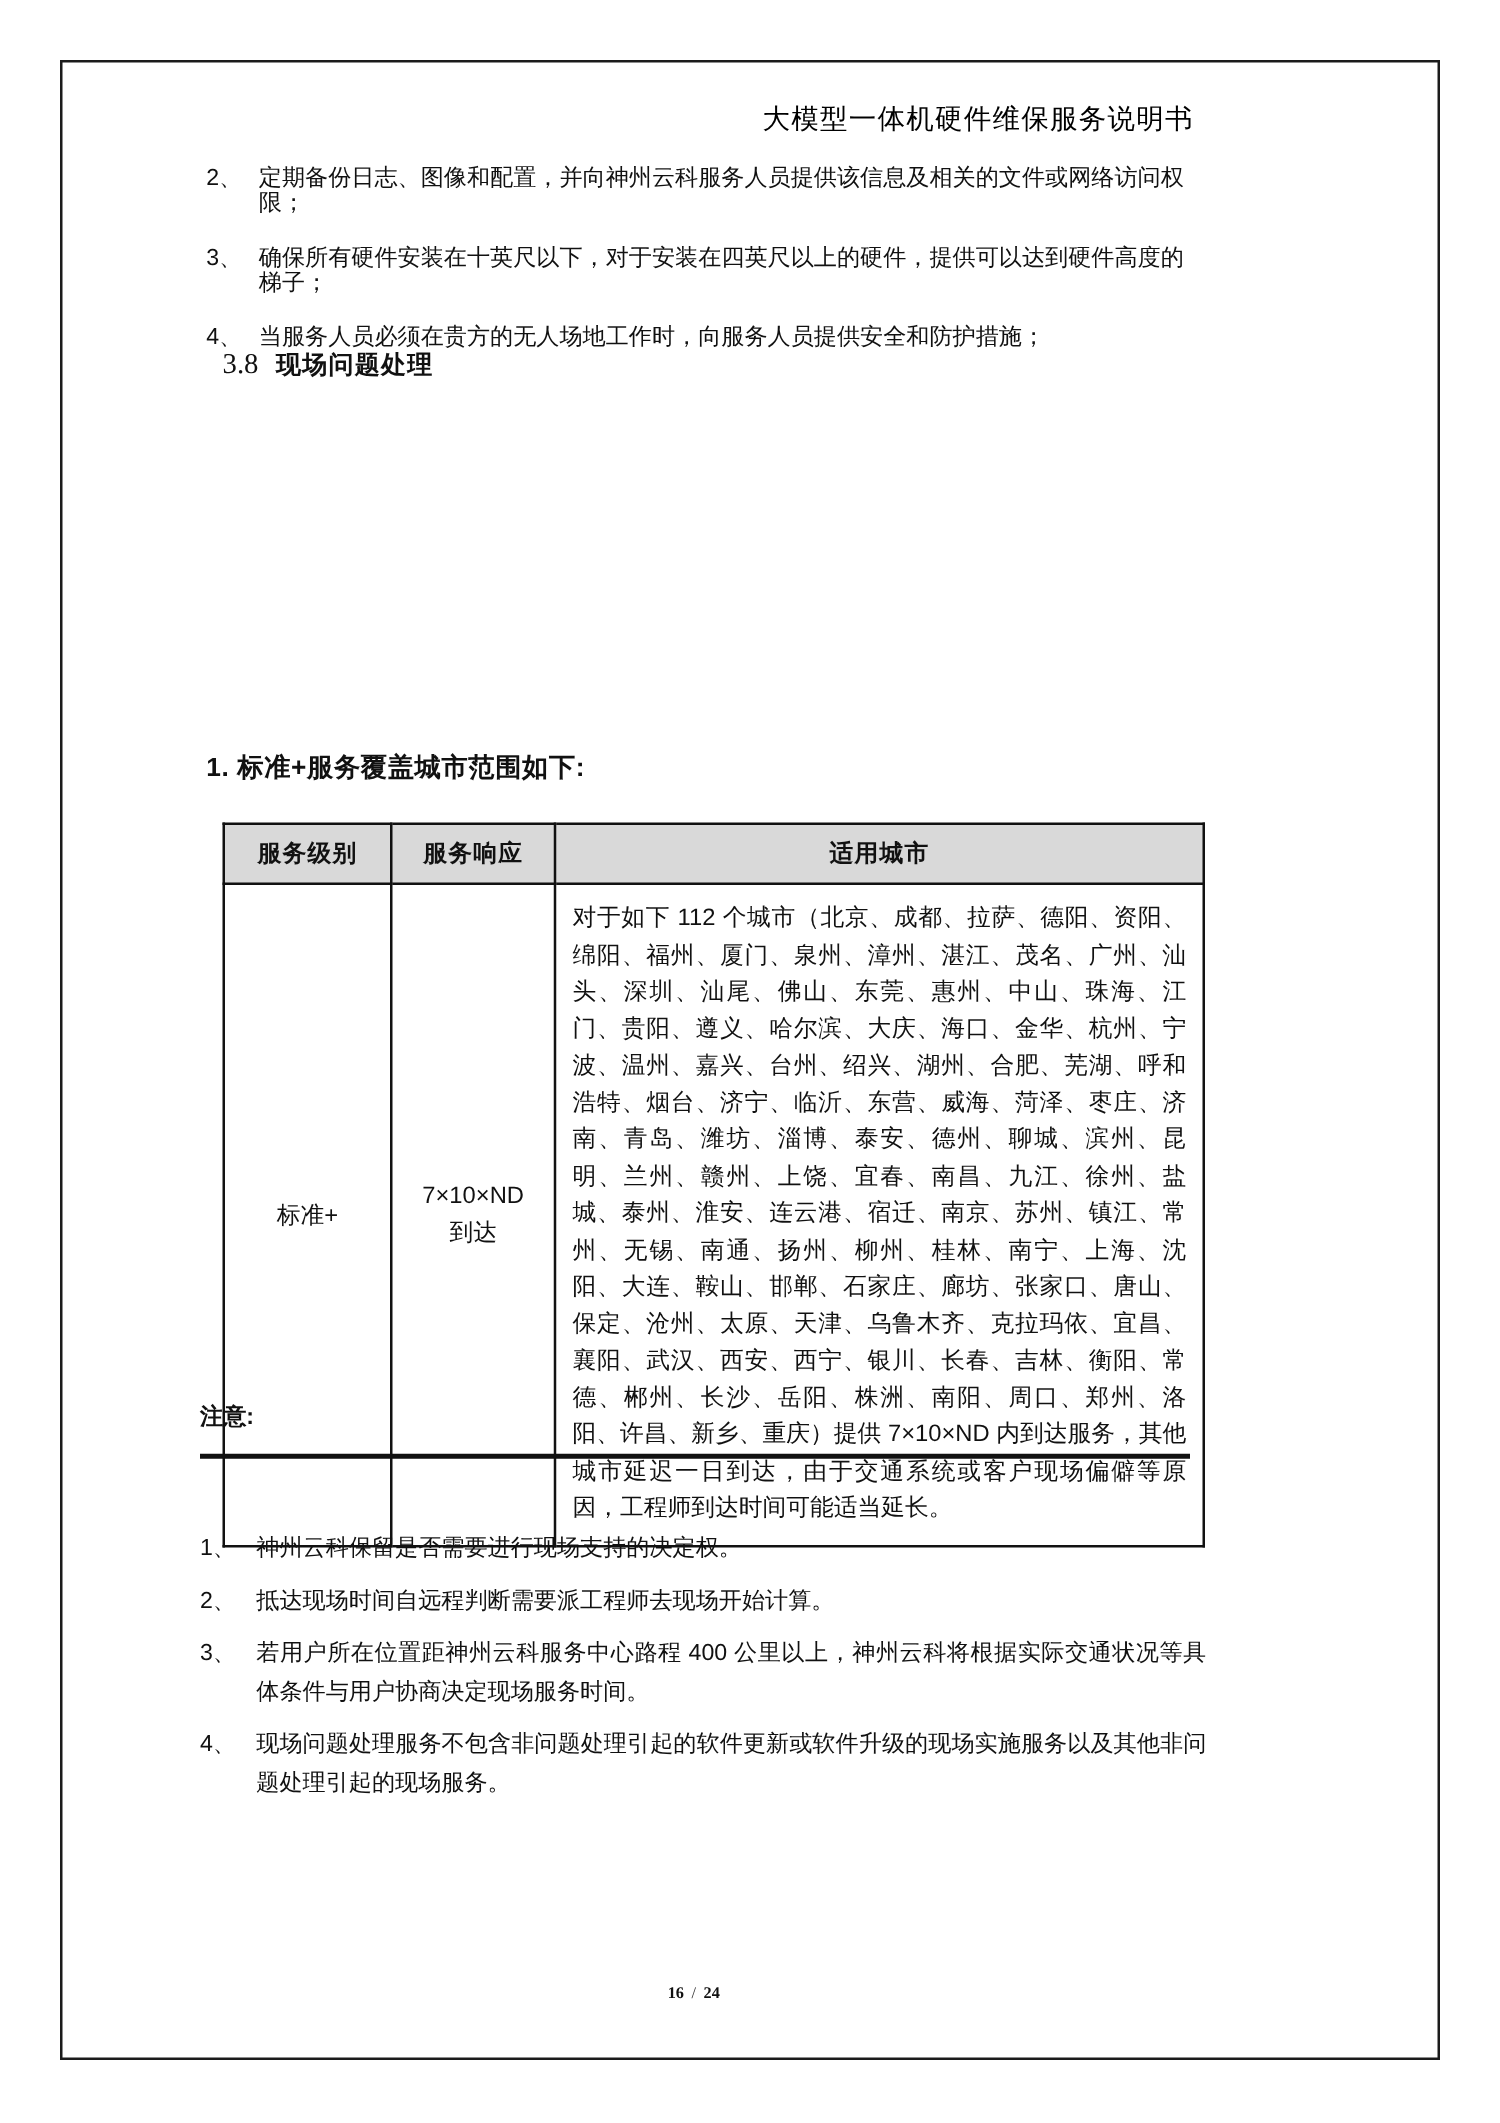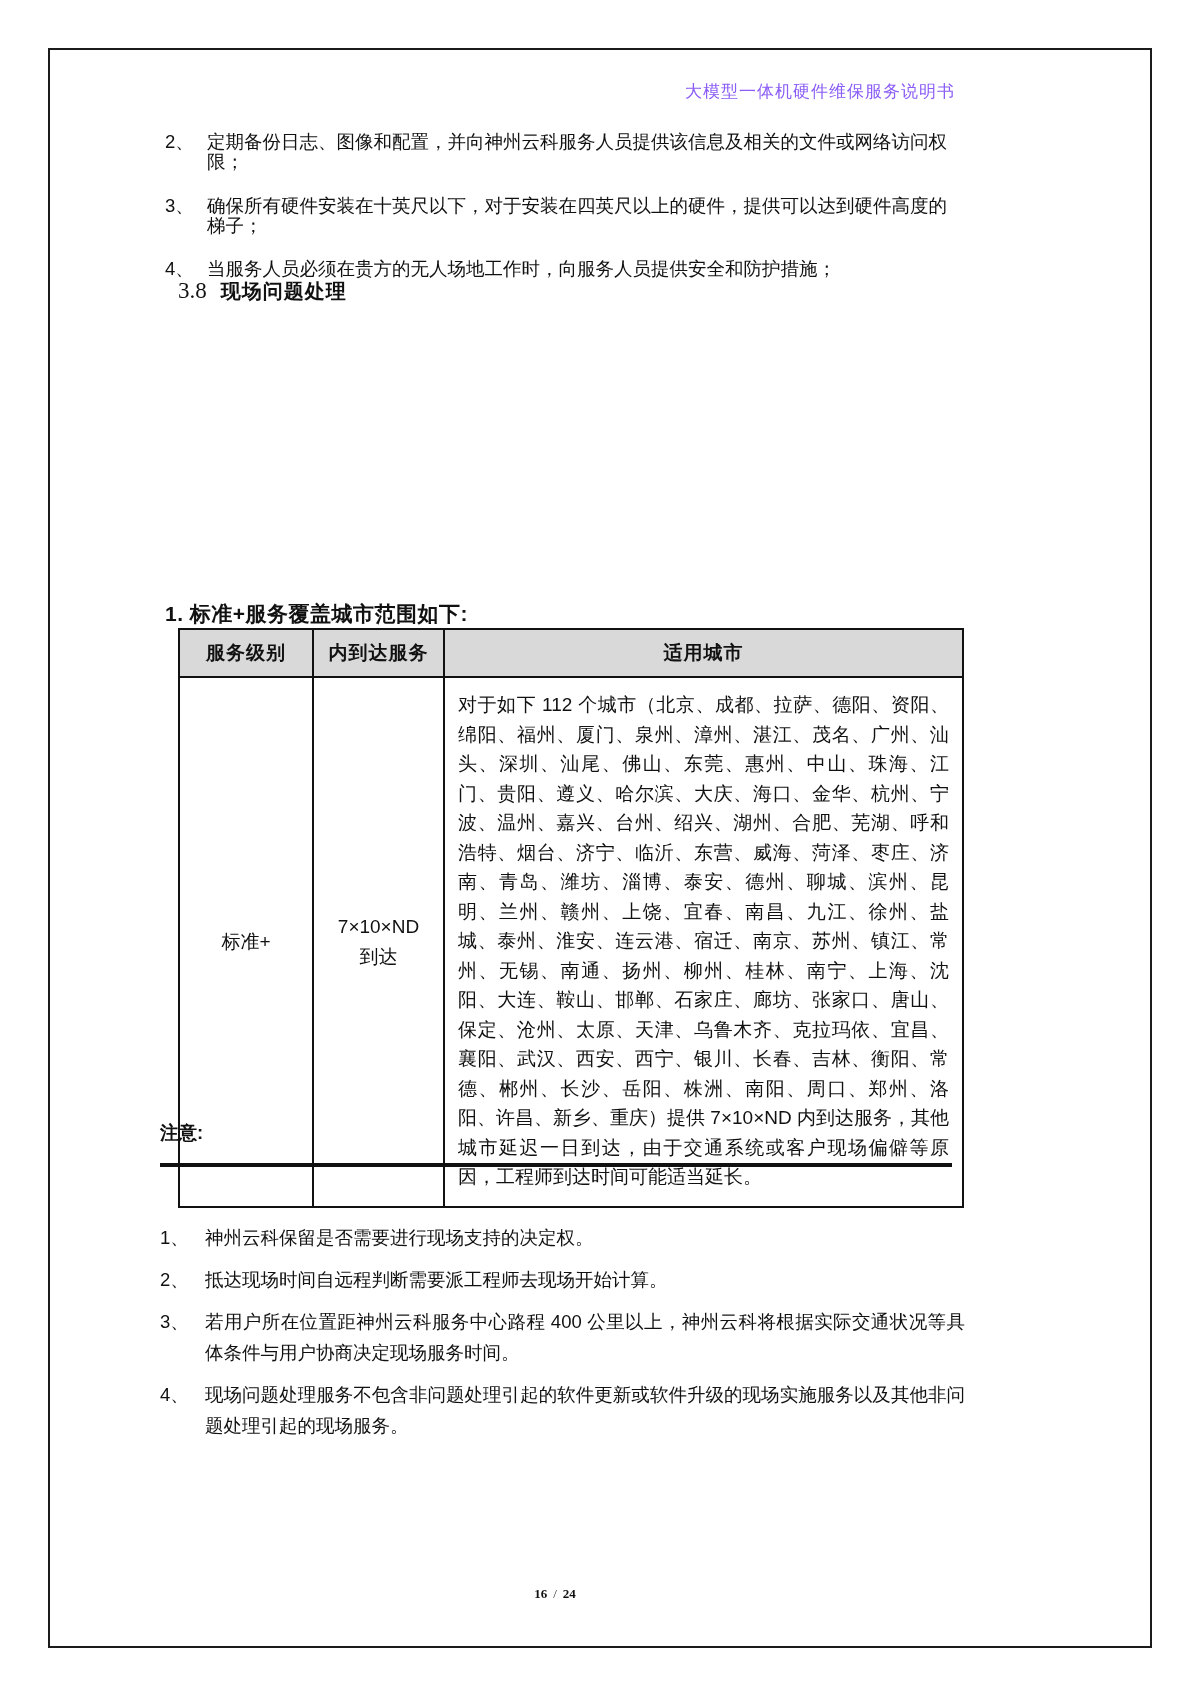--- a/index.html
+++ b/index.html
@@ -14,21 +14,21 @@
   .border-frame{
     position:absolute;left:48px;top:48px;
     width:1100px;height:1596px;
     border:2px solid #1b1b1b;
     background:#ffffff;
   }
   .header-title{
     position:absolute;top:80px;left:48px;width:907px;
     text-align:right;
     font-family:"Liberation Serif", serif;
-    font-size:17px;color:#8b5cf6;letter-spacing:1px;
+    font-size:22px;color:#000000;letter-spacing:1px;
   }
   .obligations{position:absolute;top:132px;left:165px;width:790px;}
   .obl-item{display:flex;margin-bottom:23px;font-size:18.5px;line-height:1.1;}
   .obl-num{width:42px;flex:0 0 42px;}
   .obl-text{flex:1;}
   .section-heading{
     position:absolute;top:278px;left:178px;
     display:flex;align-items:baseline;
   }
   .section-num{
@@ -41,21 +41,21 @@
     font-size:19.5px;line-height:57px;
     text-indent:2em;text-align:justify;
   }
   .para-1{top:345px;}
   .para-2{top:517px;}
   .list-heading{
     position:absolute;top:600px;left:165px;
     font-size:21px;font-weight:bold;letter-spacing:0.5px;
   }
   .svc-table{
-    position:absolute;top:628px;left:178px;
+    position:absolute;top:658px;left:178px;
     border-collapse:collapse;table-layout:fixed;
     width:784px;
     padding-left:19px;
   }
   .svc-table th,.svc-table td{
     border:2px solid #111;
     font-size:19px;
   }
   .svc-table th{
     background:#d9d9d9;
@@ -127,21 +127,21 @@
 
   <table class="svc-table">
     <colgroup>
       <col class="col-level">
       <col class="col-resp">
       <col class="col-cities">
     </colgroup>
     <thead>
       <tr>
         <th>服务级别</th>
-        <th>内到达服务</th>
+        <th>服务响应</th>
         <th>适用城市</th>
       </tr>
     </thead>
     <tbody>
       <tr>
         <td class="cell-center">标准+</td>
         <td class="cell-center">
           <div class="cell-resp-line">7×10×ND</div>
           <div class="cell-resp-line">到达</div>
         </td>

